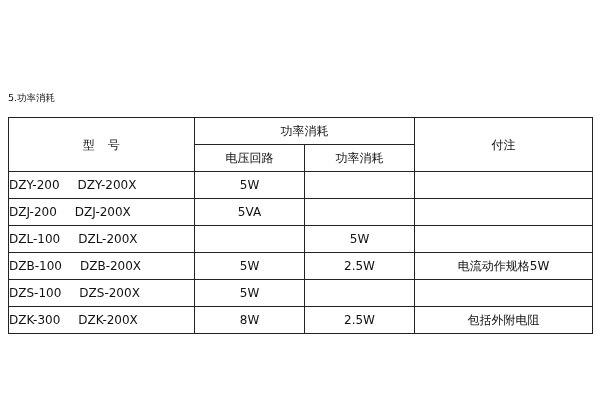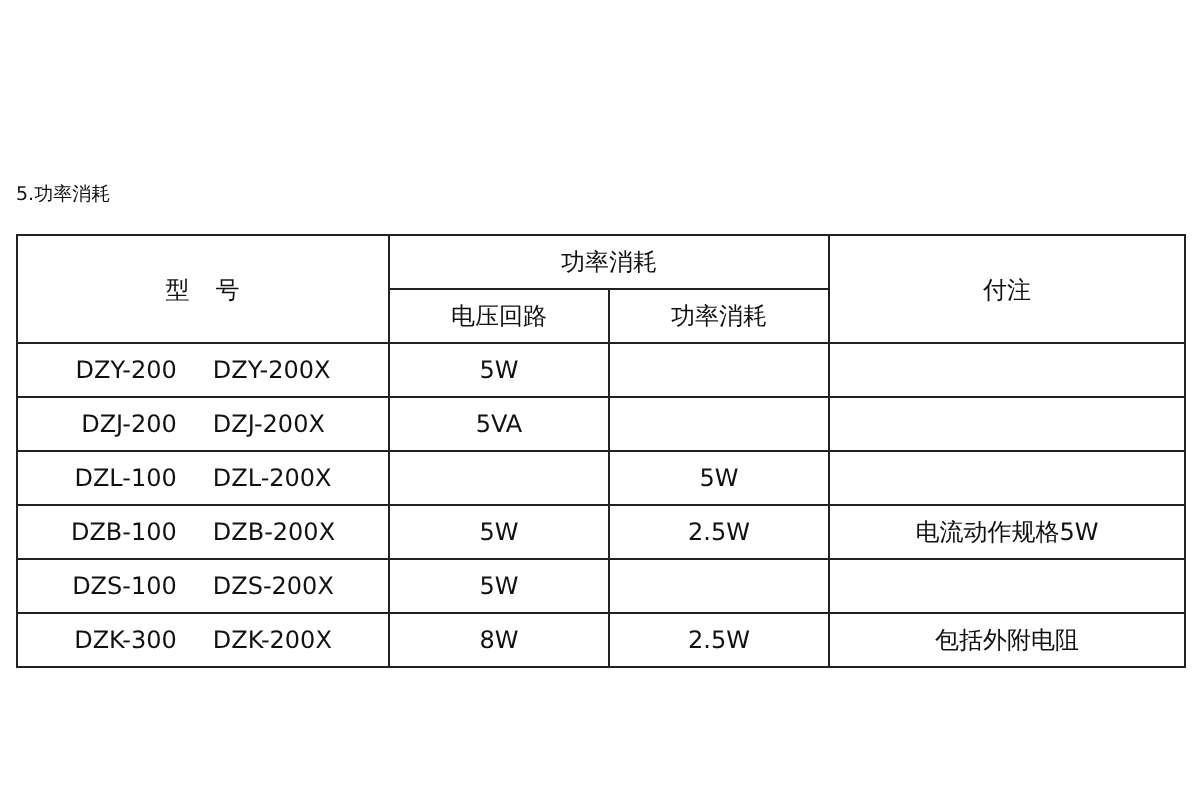--- a/index.html
+++ b/index.html
@@ -49,21 +49,21 @@
     vertical-align: middle;
     padding: 0;
     height: 26px;
     line-height: 12px;
   }
   td.model-cell {
     text-align: center;
   }
   .model-inner {
     display: flex;
-    justify-content: center;
+    justify-content: flex-start;
     align-items: center;
     gap: 18px;
   }
   .model-a, .model-b {
     white-space: nowrap;
   }
   .hdr-model {
     letter-spacing: 0.5px;
   }
   .col1 { width: 186px; }

